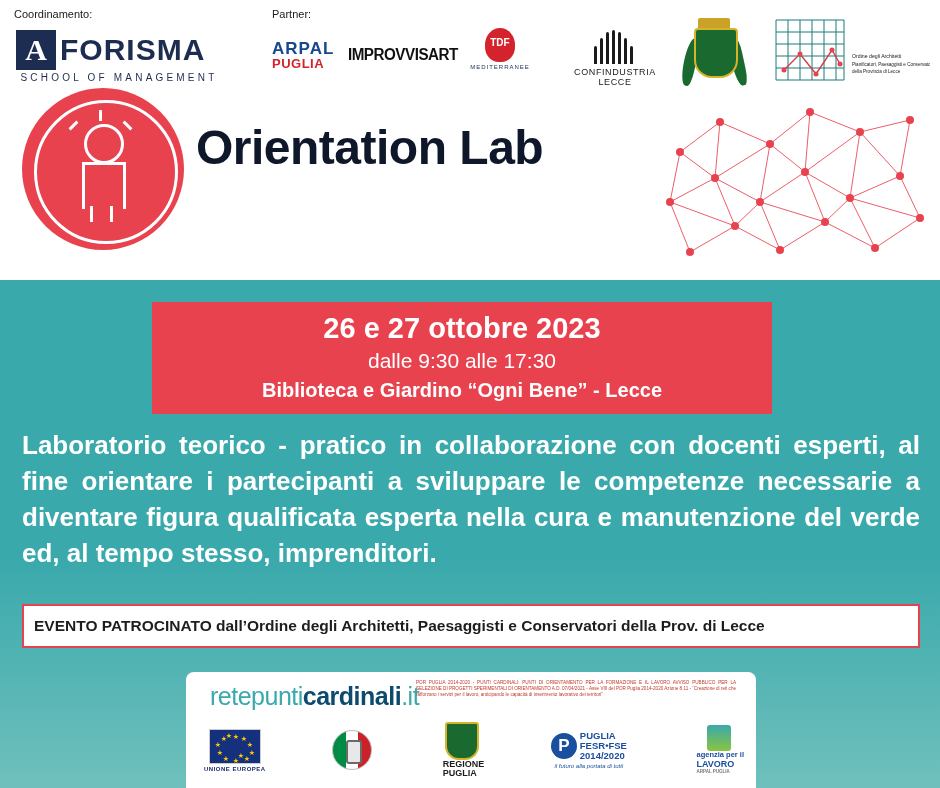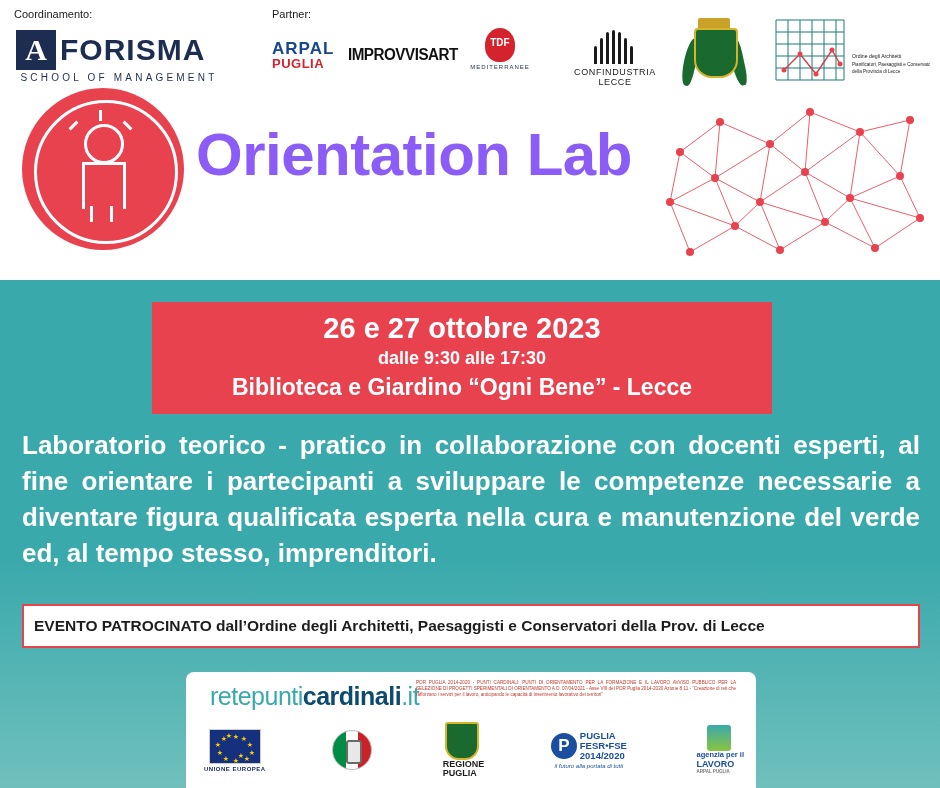--- a/index.html
+++ b/index.html
@@ -260,23 +260,23 @@
     background: #ffffff;
     top: 118px;
   }
   .hero-leg.l1 { left: 68px; }
   .hero-leg.l2 { left: 88px; }
   
   .title {
     position: absolute;
     left: 196px; top: 120px;
     width: 470px;
-    font-size: 60px;
-    font-weight: bold;
-    color: #8b5cf6;
+    font-size: 48px;
+    font-weight: bold;
+    color: #0f172a;
     letter-spacing: -0.5px;
     z-index: 6;
   }
   
   .subtitle-box {
     position: absolute;
     left: 190px; top: 205px;
     width: 494px;
     background: #e8424f;
     color: #ffffff;
@@ -308,26 +308,26 @@
     text-align: center;
     padding: 8px 0 10px 0;
     z-index: 7;
   }
   .date-main {
     font-size: 29px;
     font-weight: bold;
     line-height: 1.25;
   }
   .date-hours {
-    font-size: 18px;
-    font-weight: bold;
+    font-size: 21px;
+    font-weight: normal;
     line-height: 1.4;
   }
   .date-place {
-    font-size: 23px;
+    font-size: 20px;
     font-weight: bold;
     line-height: 1.4;
   }
   
   .body-text {
     position: absolute;
     left: 22px; top: 428px;
     width: 898px;
     color: #ffffff;
     font-size: 26px;

